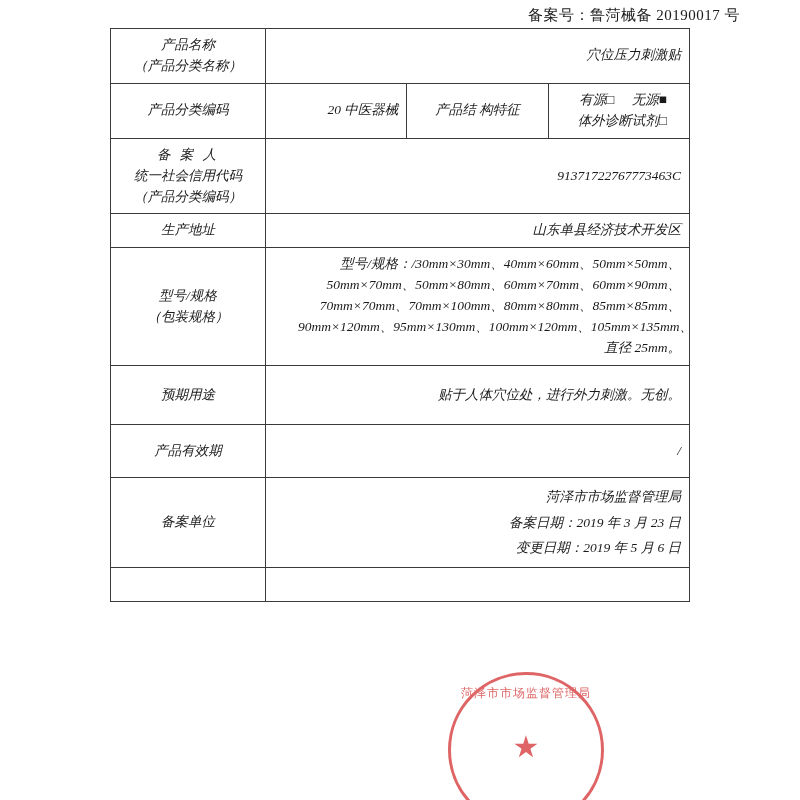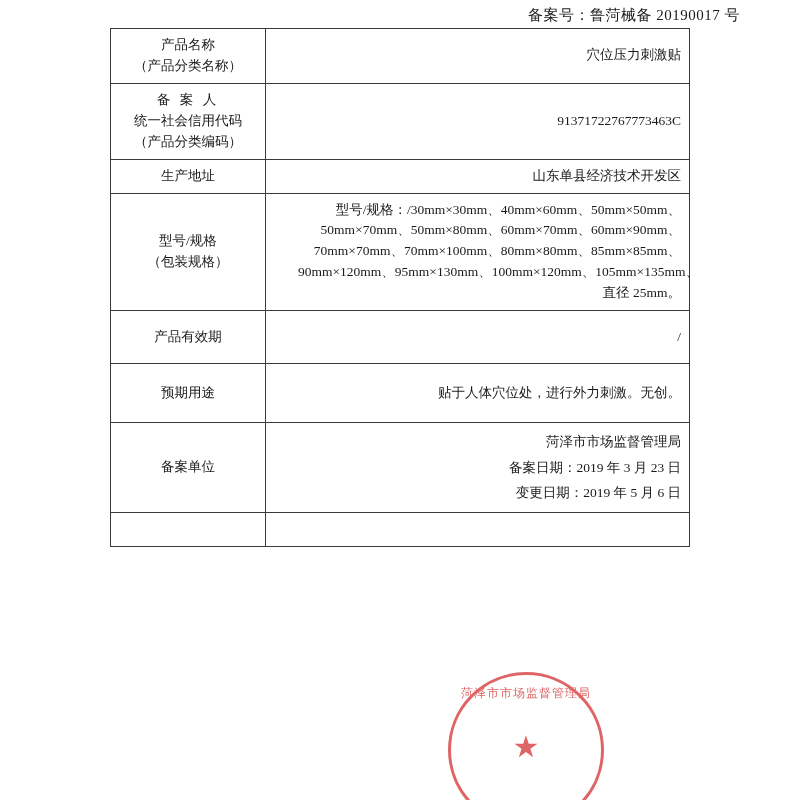--- a/index.html
+++ b/index.html
@@ -32,20 +32,21 @@
     letter-spacing: 0.5px;
   }
   table.form {
     position: absolute;
     top: 28px;
     left: 110px;
     width: 580px;
     border-collapse: collapse;
     table-layout: fixed;
     background: transparent;
+    font-style: italic;
   }
   table.form td {
     border: 1px solid #3a3a3a;
     padding: 6px 8px;
     font-size: 13.5px;
     line-height: 1.55;
     vertical-align: middle;
     word-break: break-all;
   }
   td.label {
@@ -133,20 +134,33 @@
     <tbody>
 
       <tr>
         <td class="label">
           <span class="l2">产品名称</span>
           <span class="l2">（产品分类名称）</span>
         </td>
         <td class="value" colspan="3">穴位压力刺激贴</td>
       </tr>
 
+      <tr>
+        <td class="label">产品分类编码</td>
+        <td class="value" style="width:150px;">20 中医器械</td>
+        <td class="mid-label">
+          <span class="l2">产品结</span>
+          <span class="l2">构特征</span>
+        </td>
+        <td class="value checkline">
+          <span class="chk">有源□</span>
+          <span class="chk">无源■</span>
+          <span class="chk">体外诊断试剂□</span>
+        </td>
+      </tr>
 
 
       <tr>
         <td class="label">
           <span class="l2 spaced2">备 案 人</span>
           <span class="l2">统一社会信用代码</span>
           <span class="l2">（产品分类编码）</span>
         </td>
         <td class="value" colspan="3">91371722767773463C</td>
       </tr>
@@ -166,27 +180,27 @@
           <span class="spec-line">型号/规格：/30mm×30mm、40mm×60mm、50mm×50mm、</span>
           <span class="spec-line">50mm×70mm、50mm×80mm、60mm×70mm、60mm×90mm、</span>
           <span class="spec-line">70mm×70mm、70mm×100mm、80mm×80mm、85mm×85mm、</span>
           <span class="spec-line">90mm×120mm、95mm×130mm、100mm×120mm、105mm×135mm、</span>
           <span class="spec-line">直径 25mm。</span>
         </td>
       </tr>
 
 
       <tr>
+        <td class="label">预期用途</td>
+        <td class="value" colspan="3" style="height:46px;">贴于人体穴位处，进行外力刺激。无创。</td>
+      </tr>
+
+      <tr>
         <td class="label">产品有效期</td>
         <td class="value" colspan="3" style="height:40px;">/</td>
-      </tr>
-
-      <tr>
-        <td class="label">预期用途</td>
-        <td class="value" colspan="3" style="height:46px;">贴于人体穴位处，进行外力刺激。无创。</td>
       </tr>
 
 
       <tr>
         <td class="label">备案单位</td>
         <td class="value unit-block" colspan="3">
           <span class="line unit-name">菏泽市市场监督管理局</span>
           <span class="line">备案日期：2019 年 3 月 23 日</span>
           <span class="line">变更日期：2019 年 5 月 6 日</span>
         </td>

